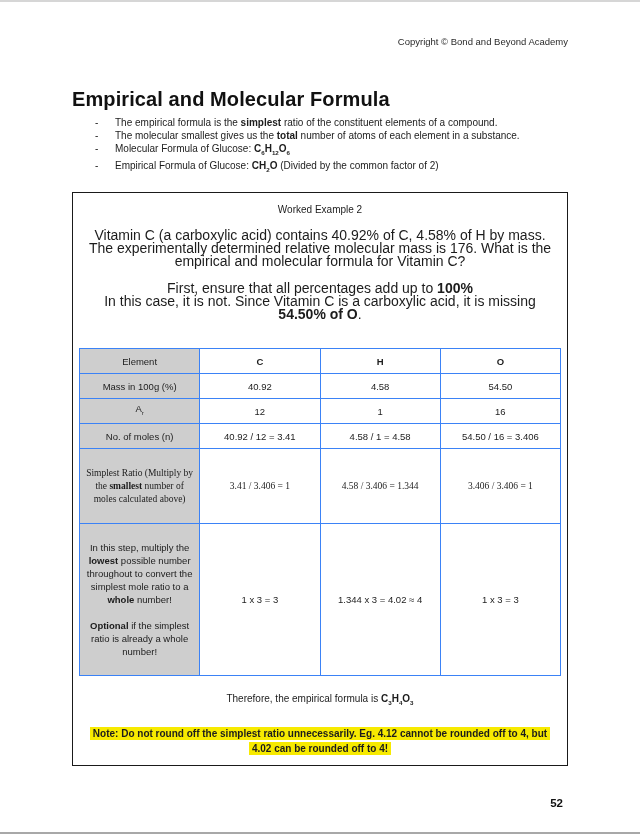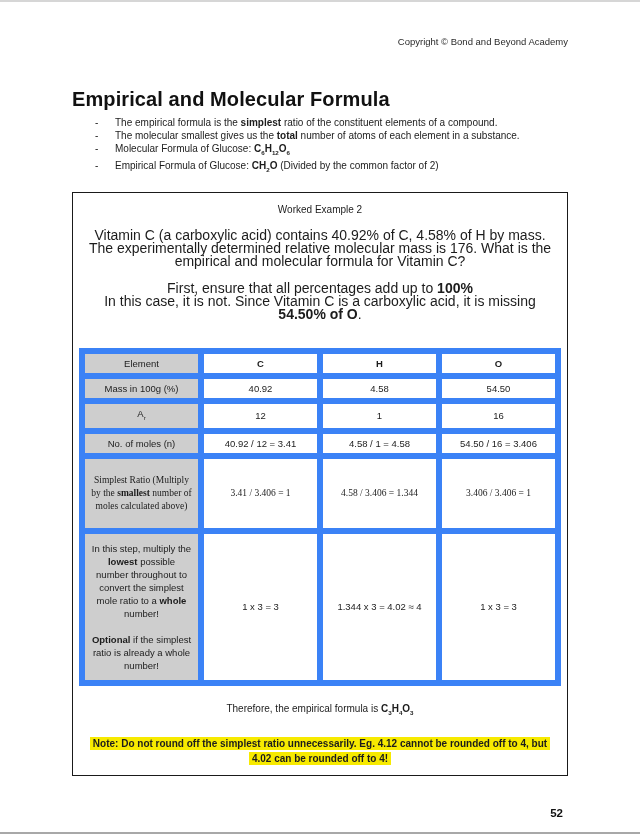--- a/index.html
+++ b/index.html
@@ -67,21 +67,21 @@
   .we-step.first { margin-top: 14px; }
 
   table.we-table {
     margin-top: 27px;
     width: 100%;
     border-collapse: collapse;
     table-layout: fixed;
     border: 1.5px solid #1a1a1a;
   }
   table.we-table td, table.we-table th {
-    border: 6px solid #3b82f6;
+    border: 1px solid #3b82f6;
     text-align: center;
     vertical-align: middle;
     font-size: 9.5px;
     line-height: 13px;
     padding: 3px 6px;
   }
   table.we-table th { font-weight: normal; }
   table.we-table th.elem-col { font-weight: bold; }
   .label-cell {
     background: #cecece;

